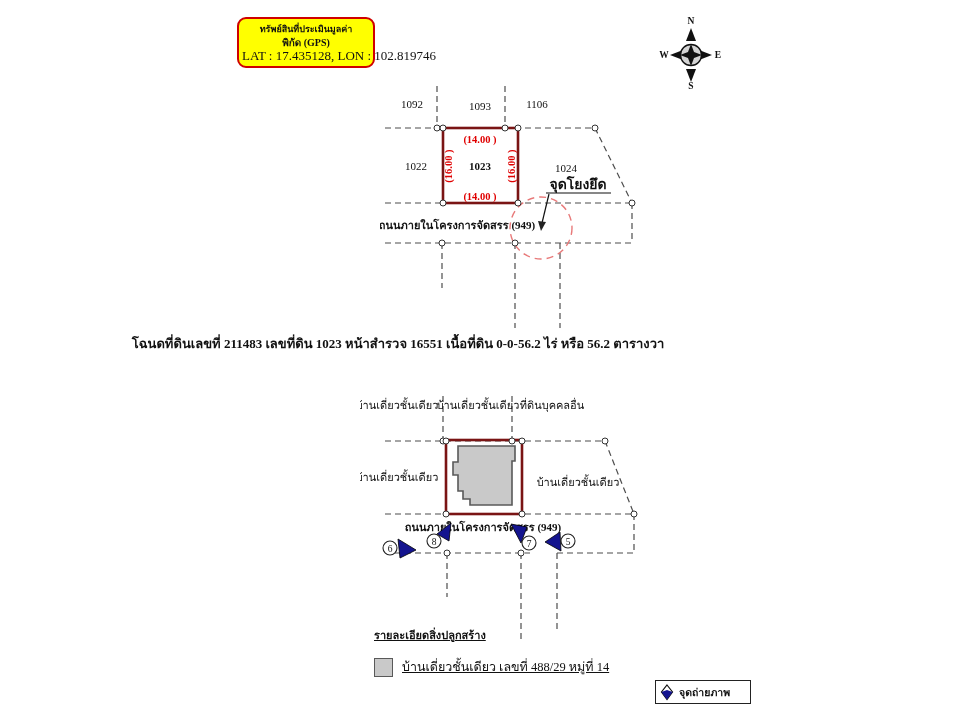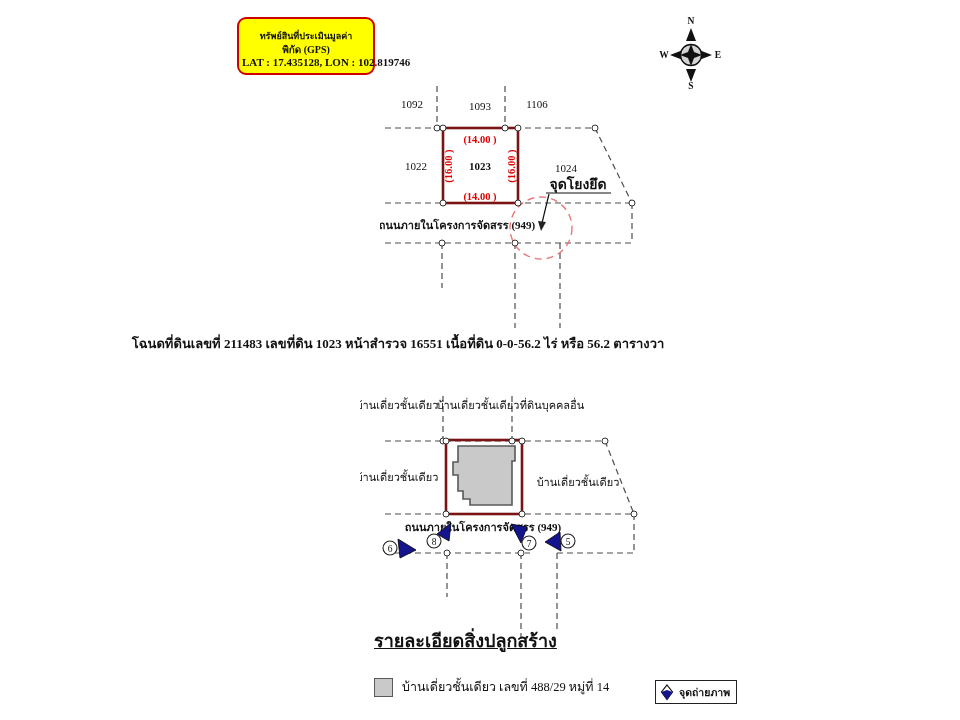--- a/index.html
+++ b/index.html
@@ -2,24 +2,24 @@
 <html style="--box_bg: #ffff00; --box_border: #cf0000; --parcel_stroke: #7a1414; --dim_red: #e00000; --circle_red: #e87a7a; --dash: #4d4d4d; --building_fill: #c9c9c9; --building_stroke: #595959; --marker_blue: #14148f;"><head>
 <meta charset="utf-8">
 <style>
   html,body{margin:0;padding:0;background:#e8e8e8;}
   #page{position:relative;width:960px;height:720px;background:#ffffff;overflow:hidden;
         font-family:"Liberation Serif","DejaVu Serif",serif;color:#111;}
 
   
   .gps-box{position:absolute;left:237px;top:17px;width:128px;
            background:var(--box_bg);border:2px solid var(--box_border);
-           border-radius:9px;text-align:center;padding:11px 3px 4px 3px;}
+           border-radius:9px;text-align:center;padding:4px 3px 4px 3px;}
   .gps-box .l1{font-size:9px;font-weight:bold;line-height:13px;}
   .gps-box .l2{font-size:10px;font-weight:bold;line-height:13px;}
-  .gps-box .l3{font-size:11px;font-weight:bold;line-height:13px;white-space:nowrap;}
+  .gps-box .l3{font-size:13px;font-weight:normal;line-height:13px;white-space:nowrap;}
 
   
   .dash{stroke:var(--dash);stroke-width:1.2;stroke-dasharray:6 4;fill:none;}
   .solidln{stroke:#111;stroke-width:1.2;fill:none;}
   .vtx{fill:#fff;stroke:#333;stroke-width:1;}
   .parcel{fill:#fff;stroke:var(--parcel_stroke);stroke-width:2.6;}
   .parcel-open{fill:none;stroke:var(--parcel_stroke);stroke-width:2.6;}
   .dimtext{fill:var(--dim_red);font-family:"Liberation Serif",serif;font-size:10.5px;font-weight:bold;text-anchor:middle;}
   .ptext{fill:#111;font-family:"Liberation Serif",serif;font-size:11px;text-anchor:middle;}
   .ptext-b{fill:#111;font-family:"Liberation Serif",serif;font-size:11px;font-weight:bold;text-anchor:middle;}
@@ -33,29 +33,29 @@
   .compass-label{fill:#111;font-family:"Liberation Serif",serif;font-size:9.5px;font-weight:bold;text-anchor:middle;}
 
   .maps{position:absolute;left:0;top:0;}
 
   
   .desc{position:absolute;left:0;top:333px;width:796px;text-align:center;
         font-size:13px;font-weight:bold;}
 
   
   .legend{position:absolute;left:374px;top:626px;z-index:5;}
-  .legend .title{font-size:18px;font-weight:bold;text-decoration:underline;}
-  .legend .row{display:flex;align-items:flex-end;margin-top:22px;}
+  .legend .title{font-size:11px;font-weight:bold;text-decoration:underline;}
+  .legend .row{display:flex;align-items:flex-end;margin-top:13px;text-decoration:underline;}
   .legend .swatch{width:17px;height:17px;background:var(--building_fill);
                   border:1.2px solid var(--building_stroke);margin-right:9px;}
   .legend .item{font-size:12.5px;}
 
   
   .stamp{position:absolute;left:655px;top:680px;border:1.6px solid #222;background:#fff;
-         display:flex;align-items:center;padding:2px 6px 2px 4px;gap:5px;}
+         display:flex;align-items:center;padding:2px 20px 2px 4px;gap:5px;}
   .stamp .label{font-size:10.5px;font-weight:bold;white-space:nowrap;}
 </style>
 </head>
 <body>
 
 <div id="page">
 
   <div class="gps-box">
     <div class="l1">ทรัพย์สินที่ประเมินมูลค่า</div>
     <div class="l2">พิกัด (GPS)</div>

